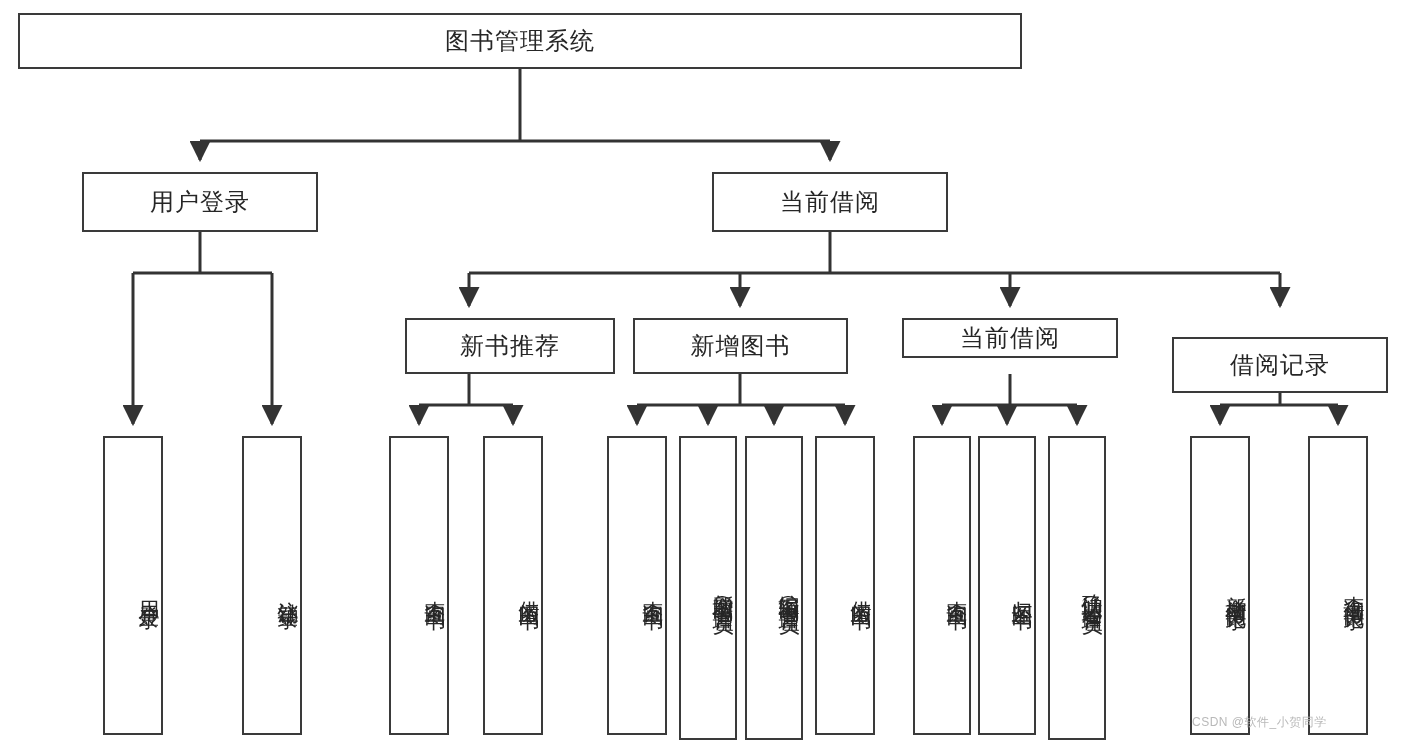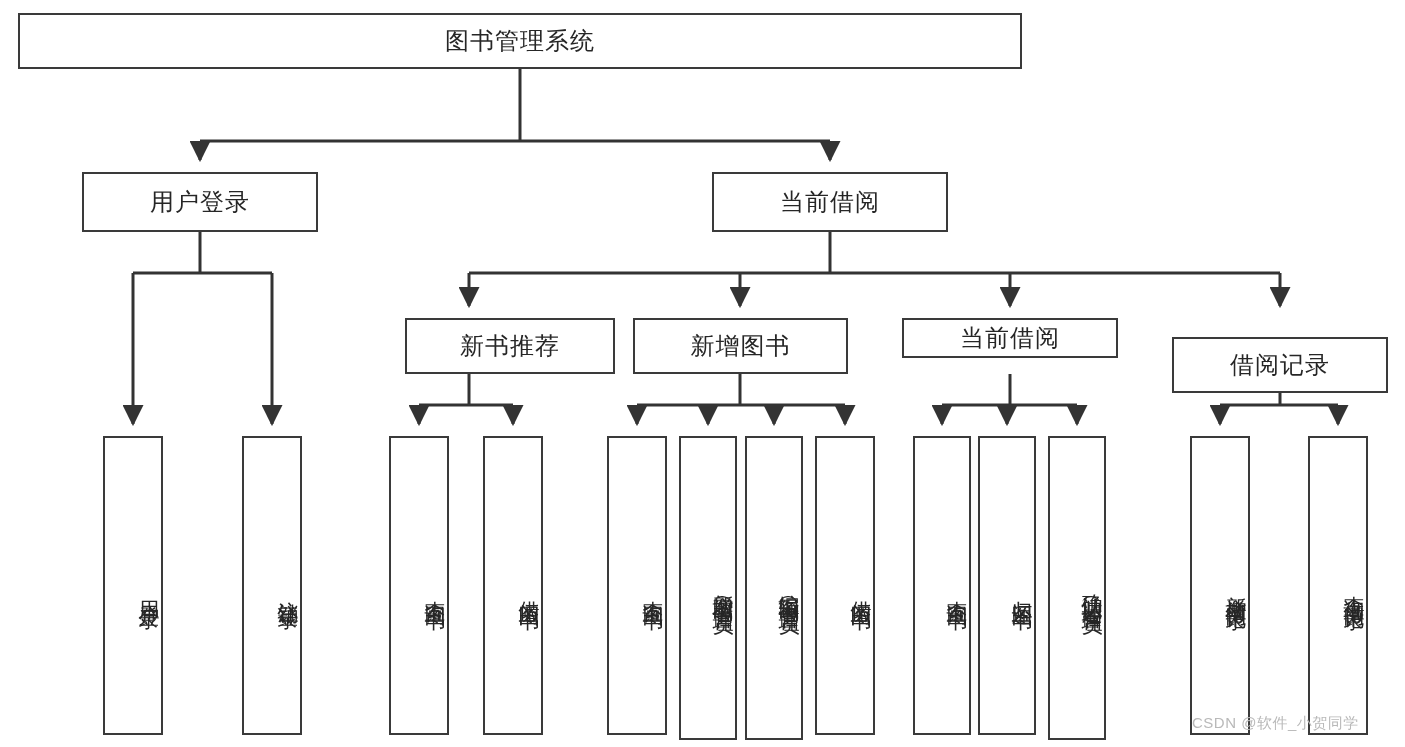--- a/index.html
+++ b/index.html
@@ -52,21 +52,21 @@
     align-items: flex-start;
     justify-content: center;
     padding-top: 8px;
   }
   .node-v.pad-top {
     padding-top: 4px;
   }
   .watermark {
     position: absolute;
     color: #b9b9b9;
-    font-size: 15px;
+    font-size: 12px;
     white-space: nowrap;
     letter-spacing: 0.5px;
     text-align: center;
   }
 </style>
 </head>
 <body>
 
 <div id="canvas">
 

